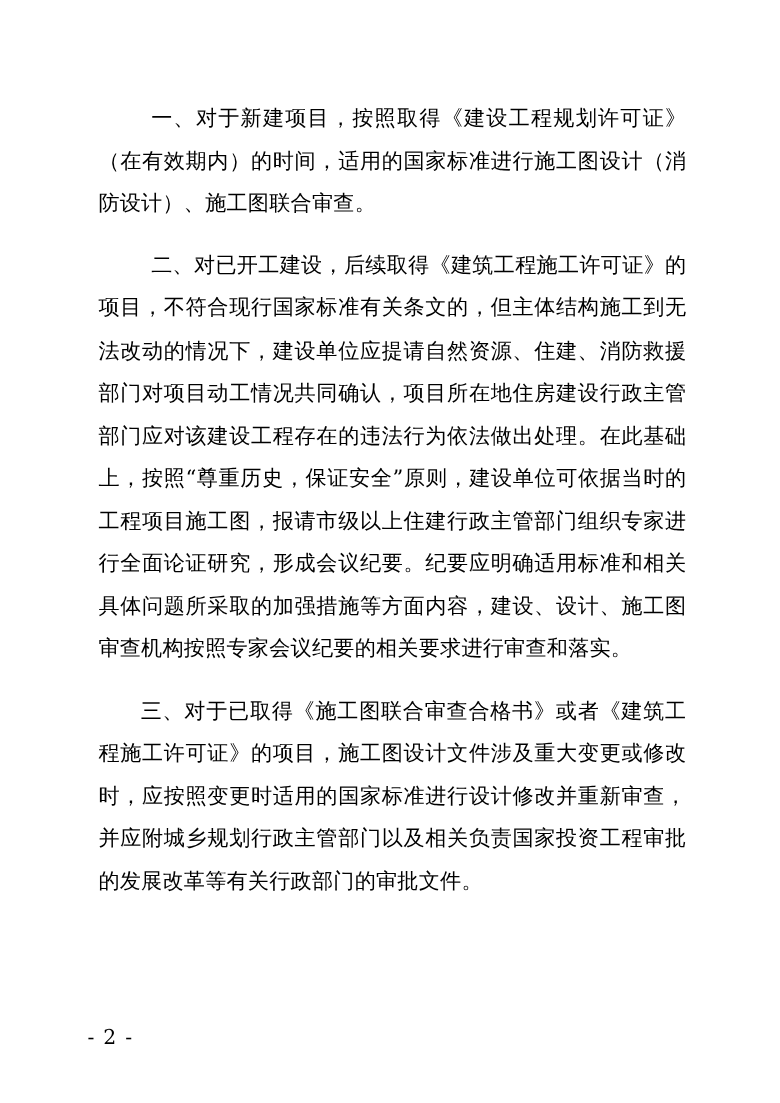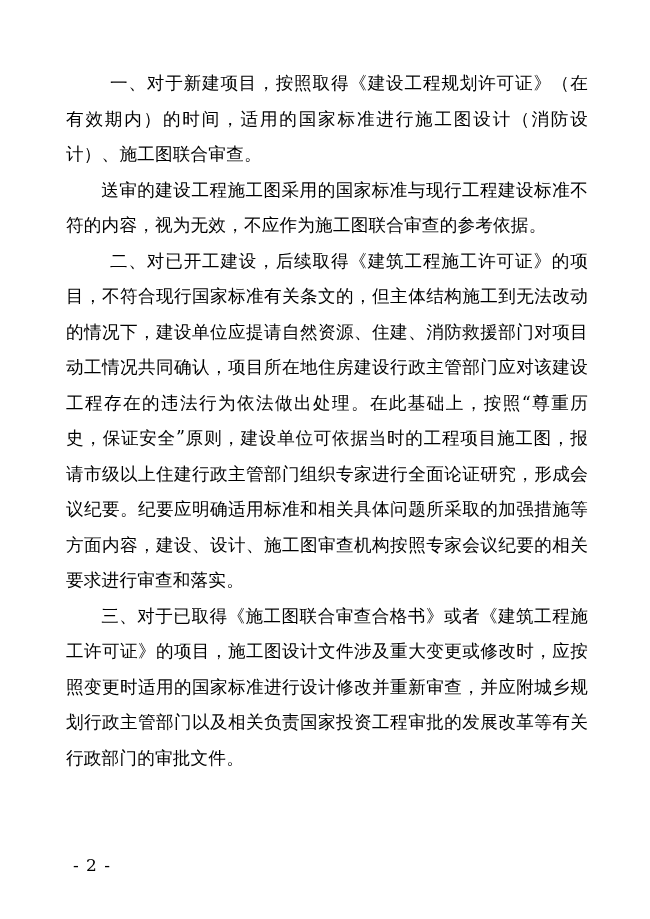--- a/index.html
+++ b/index.html
@@ -23,21 +23,21 @@
     padding: 66px 62px 0 66px;
   }
   .body-text {
     font-size: 17.6px;
     line-height: 35.5px;
     text-align: justify;
     text-justify: inter-ideograph;
     letter-spacing: 0.2px;
   }
   .para {
-    margin: 0;
+    margin: 16px;
     text-indent: 2em;
   }
   .para.indent-extra {
     text-indent: 2.5em;
   }
   .page-number {
     position: absolute;
     left: 0;
     right: 0;
     bottom: 44px;
@@ -50,20 +50,19 @@
     display: inline-block;
     margin-left: -466px;
   }
 </style>
 </head>
 <body>
 
 <div class="page">
   <div class="body-text">
     <p class="para indent-extra">一、对于新建项目，按照取得《建设工程规划许可证》（在有效期内）的时间，适用的国家标准进行施工图设计（消防设计）、施工图联合审查。</p>
-    <p class="para">送审的建设工程施工图采用的国家标准与现行工程建设标准不符的内容，视为无效，不应作为施工图联合审查的参考依据。</p>
     <p class="para indent-extra">二、对已开工建设，后续取得《建筑工程施工许可证》的项目，不符合现行国家标准有关条文的，但主体结构施工到无法改动的情况下，建设单位应提请自然资源、住建、消防救援部门对项目动工情况共同确认，项目所在地住房建设行政主管部门应对该建设工程存在的违法行为依法做出处理。在此基础上，按照“尊重历史，保证安全”原则，建设单位可依据当时的工程项目施工图，报请市级以上住建行政主管部门组织专家进行全面论证研究，形成会议纪要。纪要应明确适用标准和相关具体问题所采取的加强措施等方面内容，建设、设计、施工图审查机构按照专家会议纪要的相关要求进行审查和落实。</p>
     <p class="para">三、对于已取得《施工图联合审查合格书》或者《建筑工程施工许可证》的项目，施工图设计文件涉及重大变更或修改时，应按照变更时适用的国家标准进行设计修改并重新审查，并应附城乡规划行政主管部门以及相关负责国家投资工程审批的发展改革等有关行政部门的审批文件。</p>
   </div>
   <div class="page-number">
     <span class="pn-inner">- 2 -</span>
   </div>
 </div>
 
 </body></html>

